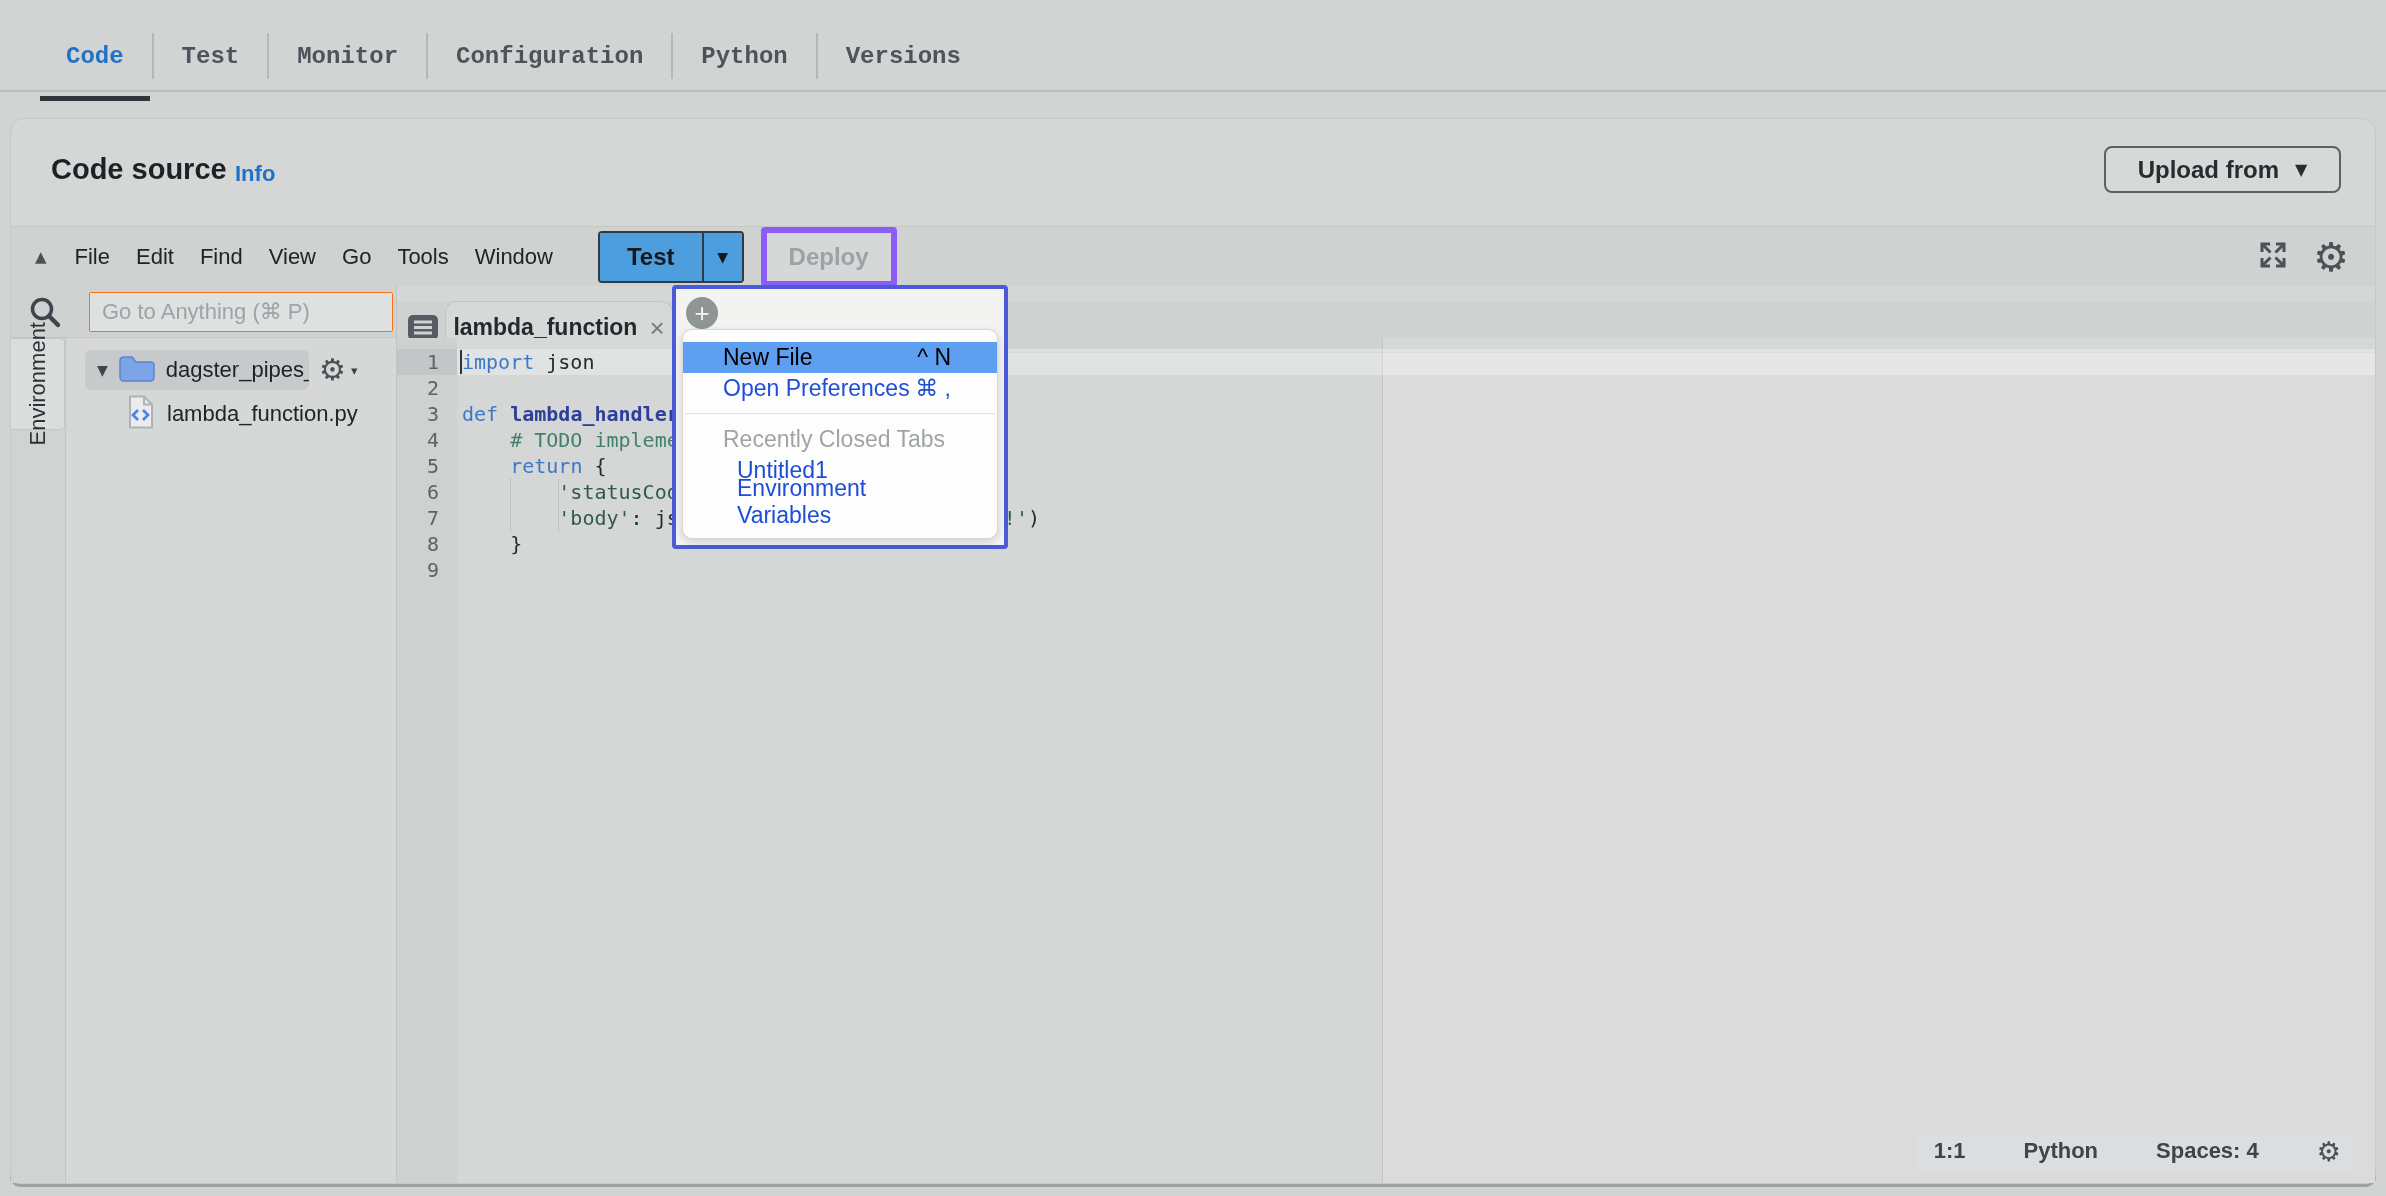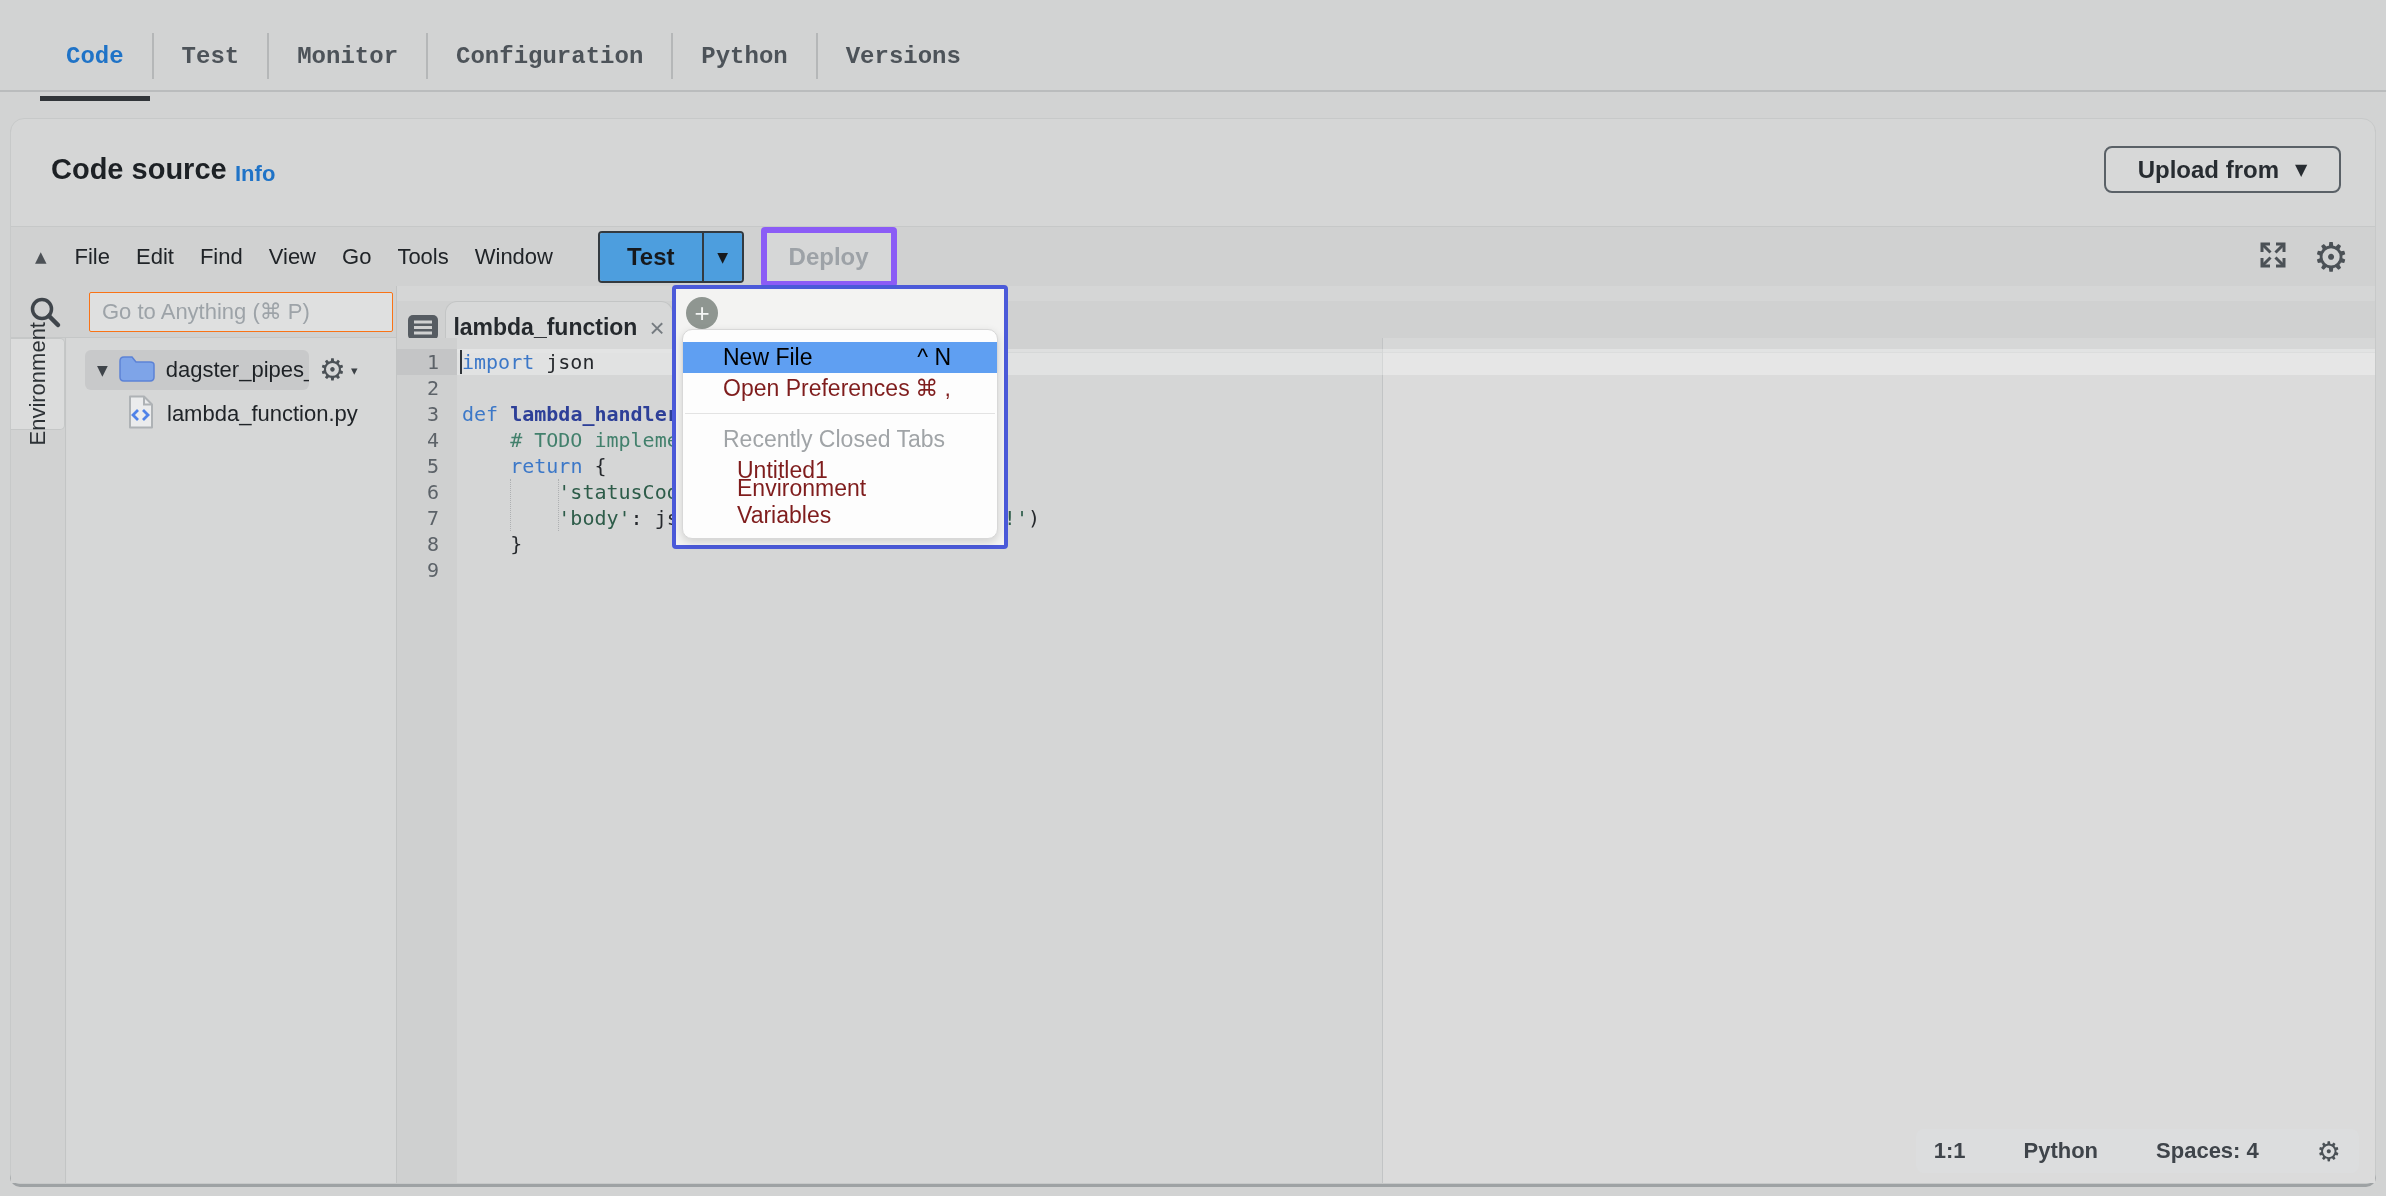--- a/index.html
+++ b/index.html
@@ -109,21 +109,21 @@
   .status-item{cursor:pointer;}
 
   
   .ctx{position:absolute;left:672px;top:285px;width:336px;height:264px;box-sizing:border-box;
         border:4px solid var(--c-focus_border);border-radius:4px;background:#f3f3f2;z-index:50;}
   .plus-btn{position:absolute;left:10px;top:8px;width:32px;height:32px;border-radius:50%;background:#8f9691;
         color:#f4f5f4;display:flex;align-items:center;justify-content:center;font-size:26px;line-height:1;cursor:pointer;}
   .ctx-panel{position:absolute;left:6px;top:40px;width:316px;height:210px;background:#fdfdfd;
         border:1px solid #d8d8d8;border-radius:10px;box-shadow:0 3px 8px rgba(0,0,0,.15);
         box-sizing:border-box;padding-top:12px;overflow:hidden;}
-  .ctx-item{height:31px;display:flex;align-items:center;padding:0 46px 0 40px;font-size:23px;color:#7f1d1d;cursor:pointer;}
+  .ctx-item{height:31px;display:flex;align-items:center;padding:0 46px 0 40px;font-size:23px;color:#1d4ed8;cursor:pointer;}
   .ctx-item.selected{background:var(--c-menu_selected_bg);color:#000000;}
   .ctx-item .shortcut{margin-left:auto;font-family:"Liberation Sans","DejaVu Sans",sans-serif;}
   .ctx-item.indent{padding-left:54px;}
   .ctx-sep{height:1px;background:#e3e3e3;margin:9px 2px;}
   .ctx-header{height:32px;display:flex;align-items:center;padding-left:40px;font-size:23px;color:#a0a4a7;margin-top:6px;}
 </style>
 </head>
 <body>
 
 <div class="page">

